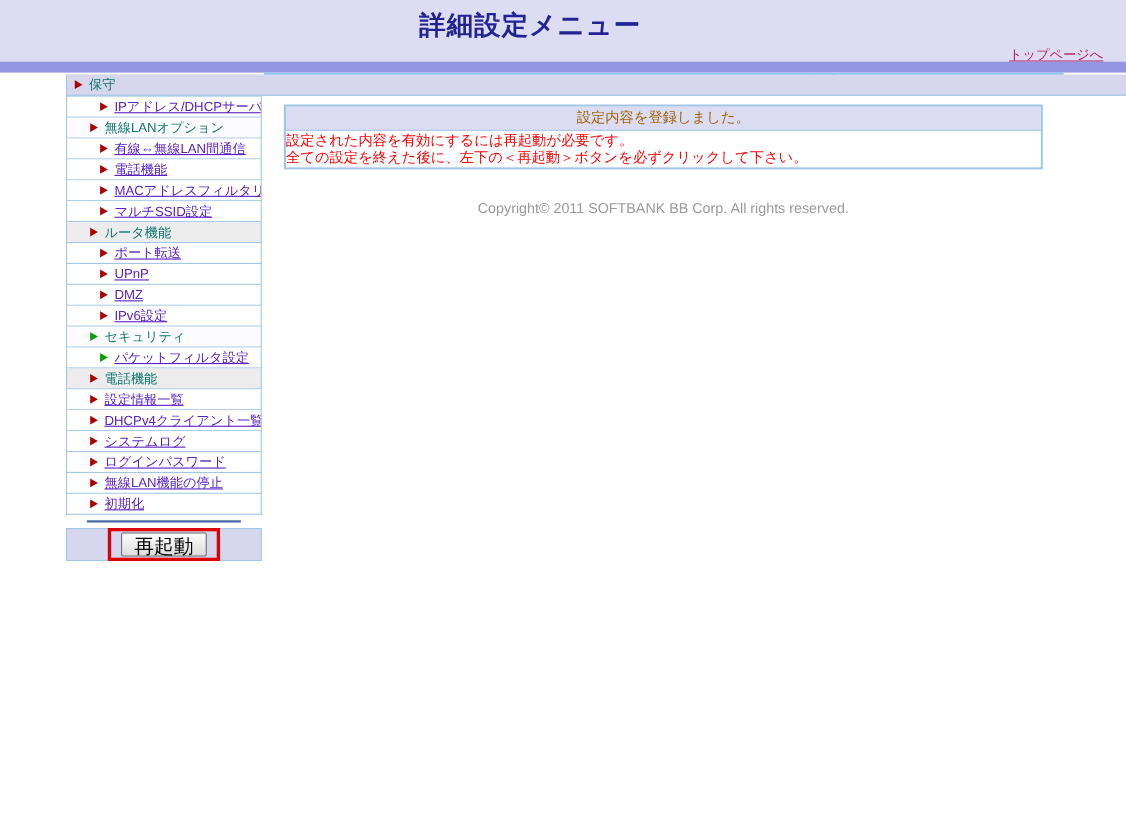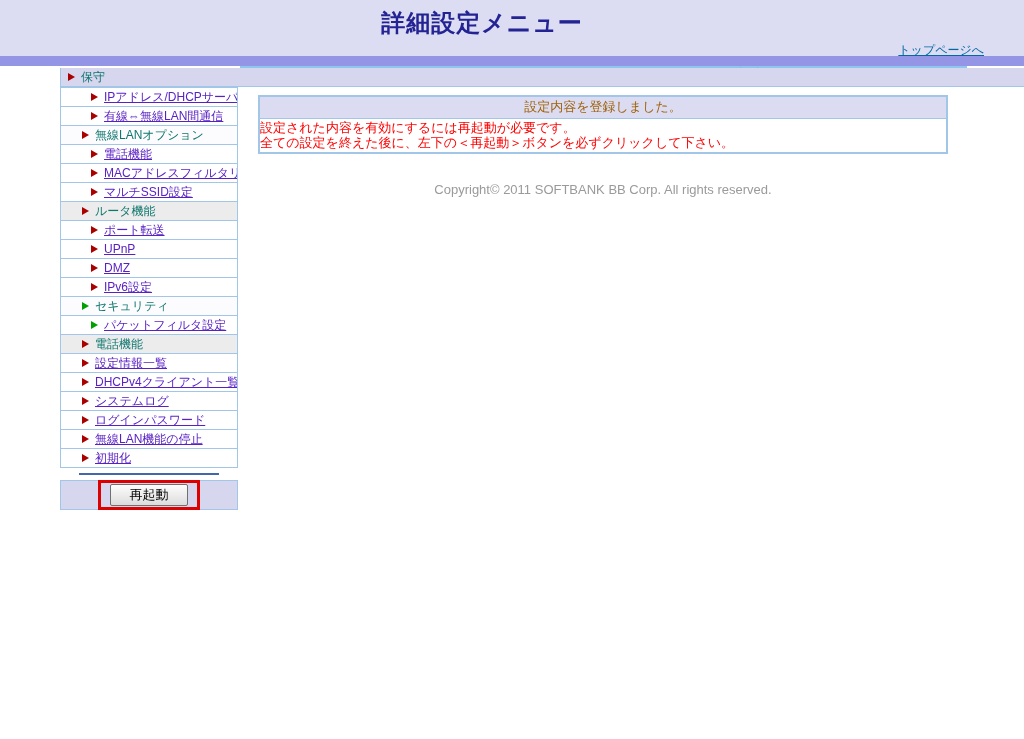--- a/index.html
+++ b/index.html
@@ -10,22 +10,22 @@
   .header {
     position: absolute; left: 0; top: 0; width: 1024px; height: 56px;
     background: #dcdcf2;
   }
   .page-title {
     position: absolute; left: 0; top: 7px; width: 964px;
     text-align: center; font-size: 24px; font-weight: bold; color: #232394;
     letter-spacing: 1px;
   }
   .top-link {
-    position: absolute; right: 40px; top: 42px;
-    font-size: 12px; color: #0369a1; text-decoration: underline; cursor: pointer;
+    position: absolute; right: 21px; top: 42px;
+    font-size: 12px; color: #be185d; text-decoration: underline; cursor: pointer;
   }
   .purple-bar {
     position: absolute; left: 0; top: 56px; width: 1024px; height: 10px;
     background: #9595e6;
   }
 
   
   .breadcrumb {
     position: absolute; left: 240px; top: 66px; width: 727px; height: 17px;
     background: #8ec6f0; display: flex; align-items: center; justify-content: center;
@@ -84,21 +84,21 @@
   }
   .restart-row {
     height: 30px; background: #d6d6ee; border: 1px solid #a2c6e8;
     display: flex; align-items: center; justify-content: center;
   }
   .red-highlight {
     border: 3px solid #dd0000; padding: 1px 9px;
     display: flex; align-items: center; justify-content: center;
   }
   .restart-btn {
-    width: 78px; height: 22px; font-size: 13px; color: #000000;
+    width: 78px; height: 22px; font-size: 18px; color: #000000;
     background: linear-gradient(#fdfdfd, #dcdcdc);
     border: 1px solid #707070; border-radius: 2px; cursor: pointer;
     font-family: "Liberation Sans", "DejaVu Sans", sans-serif;
   }
 </style>
 </head>
 <body>
 
 <div class="header">
   <div class="page-title">詳細設定メニュー</div>
@@ -131,27 +131,27 @@
         <span class="side-label">詳細設定</span>
       </div>
       <div class="side-row lvl1 category">
         <span class="arrow"></span>
         <span class="side-label">有線・無線LAN共通</span>
       </div>
       <div class="side-row lvl2 link">
         <span class="arrow"></span>
         <span class="side-link">IPアドレス/DHCPサーバ</span>
       </div>
+      <div class="side-row lvl1 category">
+        <span class="arrow"></span>
+        <span class="side-label">無線LANオプション</span>
+      </div>
       <div class="side-row lvl2 link">
         <span class="arrow"></span>
         <span class="side-link">有線⇔無線LAN間通信</span>
-      </div>
-      <div class="side-row lvl1 category">
-        <span class="arrow"></span>
-        <span class="side-label">無線LANオプション</span>
       </div>
       <div class="side-row lvl2 link">
         <span class="arrow"></span>
         <span class="side-link">電話機能</span>
       </div>
       <div class="side-row lvl2 link">
         <span class="arrow"></span>
         <span class="side-link">MACアドレスフィルタリング</span>
       </div>
       <div class="side-row lvl2 link">

